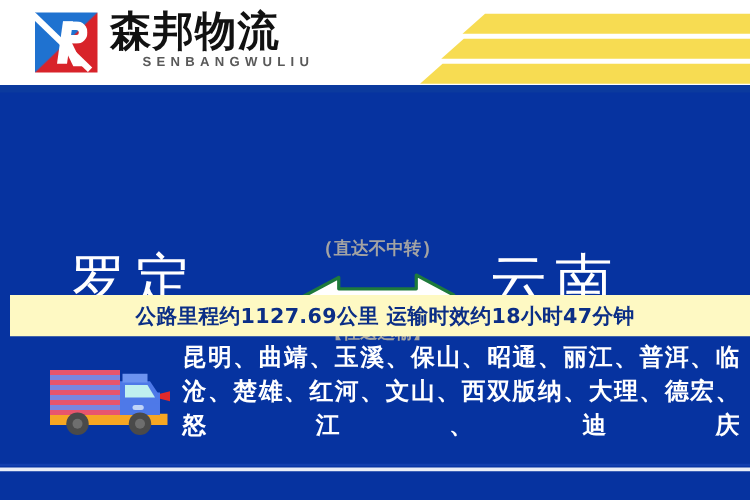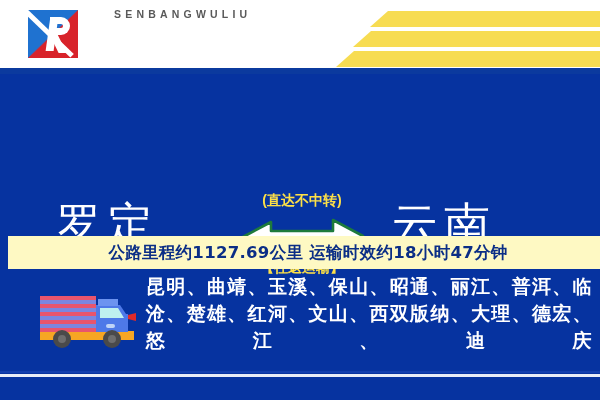--- a/index.html
+++ b/index.html
@@ -120,24 +120,24 @@
   .city-origin { left: 55px; }
   .city-dest   { left: 392px; text-align: center; }
 
   .mid {
     position: absolute;
     left: 228px; top: 118px;
     width: 148px; height: 96px;
     text-align: center;
   }
   .mid-top, .mid-bottom {
-    font-family: Liberation Sans, sans-serif;
+    font-family: Liberation Mono, monospace;
     font-size: 14px;
     font-weight: bold;
-    color: #fde047;
+    color: #a3a3a3;
     white-space: nowrap;
     line-height: 17px;
   }
   .mid-bottom { margin-top: 3px; }
   .arrow-box {
     position: relative;
     width: 130px; height: 44px;
     margin: 3px auto 0 auto;
   }
 
@@ -205,20 +205,21 @@
   <div class="header">
 
     <div class="logo-mark">
       <div class="slash"></div>
       <div class="r-bowl"></div>
       <div class="r-stem"></div>
       <div class="r-leg"></div>
     </div>
 
     <div class="logo-text-wrap">
+      <div class="logo-cn">森邦物流</div>
       <div class="logo-en">SENBANGWULIU</div>
     </div>
 
     <svg class="stripes" viewBox="0 0 300 68" preserveAspectRatio="none">
       <polygon points="88,11 300,11 300,27 70,27" fill="#F7DC52"></polygon>
       <polygon points="71,31 300,31 300,47 53,47" fill="#F7DC52"></polygon>
       <polygon points="54,51 300,51 300,67 36,67" fill="#F7DC52"></polygon>
     </svg>
   </div>
   <div class="header-rule"></div>

